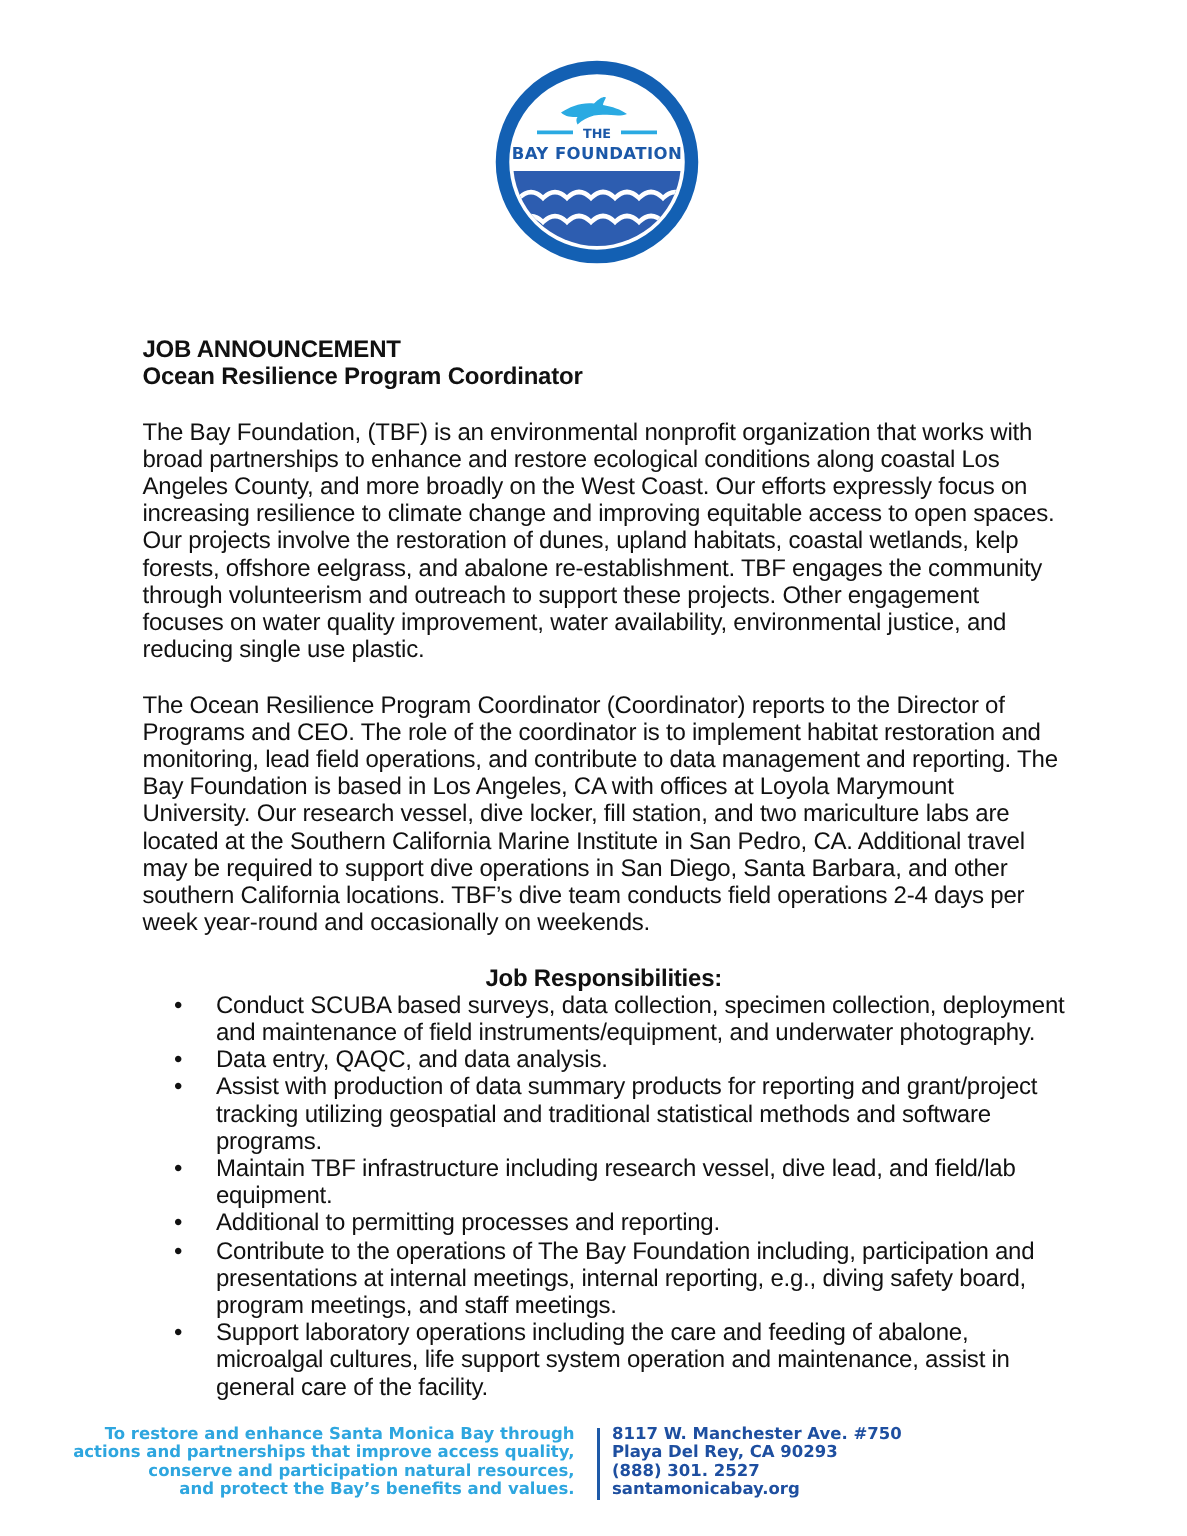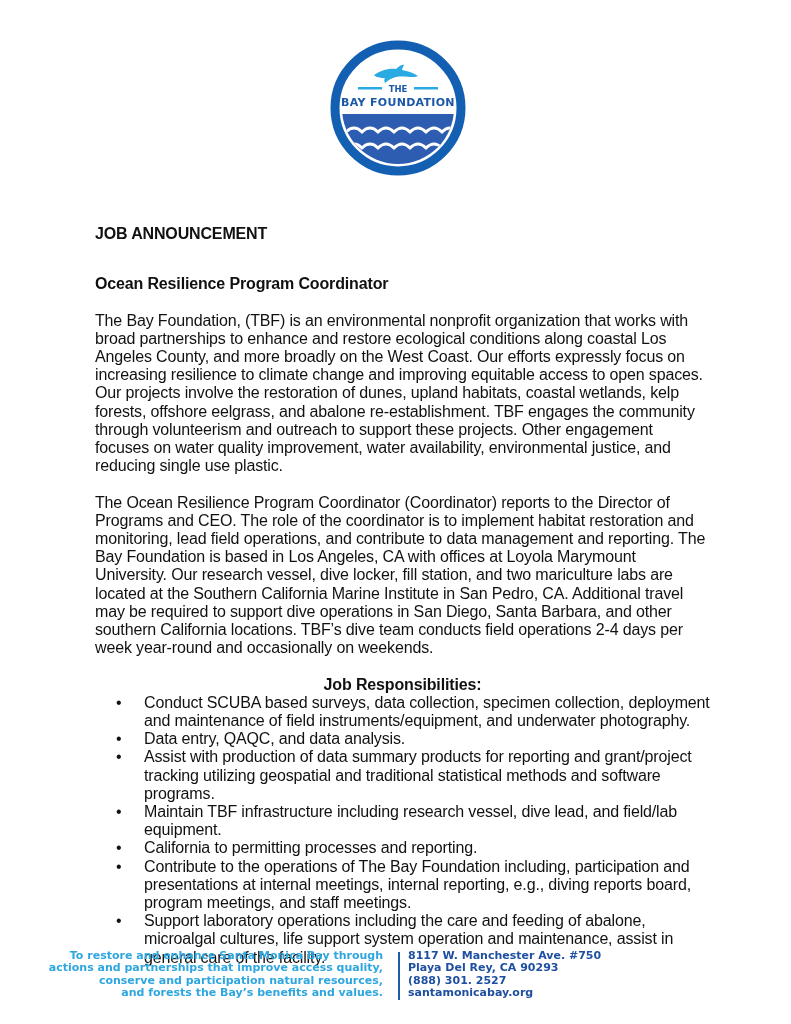--- a/index.html
+++ b/index.html
@@ -122,43 +122,43 @@
 
     <rect x="28" y="47" width="24" height="2.5" fill="#2aaae2"></rect>
     <rect x="84" y="47" width="24" height="2.5" fill="#2aaae2"></rect>
     <text x="68" y="52" text-anchor="middle" font-family="DejaVu Sans, sans-serif" font-size="8.5" font-weight="bold" fill="#1b58a8">THE</text>
     <text x="68" y="66" text-anchor="middle" font-family="DejaVu Sans, sans-serif" font-size="11" font-weight="bold" fill="#1b58a8" letter-spacing="0.3">BAY FOUNDATION</text>
   </svg>
 </div>
 
 <div class="content">
   <div class="heading">JOB ANNOUNCEMENT</div>
-  <div class="heading" style="margin-bottom:18.2px;margin-top:32px;">Ocean Resilience Program Coordinator</div>
+  <div class="heading" style="margin-bottom:18.2px;">Ocean Resilience Program Coordinator</div>
 
   <p class="para">The Bay Foundation, (TBF) is an environmental nonprofit organization that works with broad partnerships to enhance and restore ecological conditions along coastal Los Angeles County, and more broadly on the West Coast. Our efforts expressly focus on increasing resilience to climate change and improving equitable access to open spaces. Our projects involve the restoration of dunes, upland habitats, coastal wetlands, kelp forests, offshore eelgrass, and abalone re-establishment. TBF engages the community through volunteerism and outreach to support these projects. Other engagement focuses on water quality improvement, water availability, environmental justice, and reducing single use plastic.</p>
   <p class="para">The Ocean Resilience Program Coordinator (Coordinator) reports to the Director of Programs and CEO. The role of the coordinator is to implement habitat restoration and monitoring, lead field operations, and contribute to data management and reporting. The Bay Foundation is based in Los Angeles, CA with offices at Loyola Marymount University. Our research vessel, dive locker, fill station, and two mariculture labs are located at the Southern California Marine Institute in San Pedro, CA. Additional travel may be required to support dive operations in San Diego, Santa Barbara, and other southern California locations. TBF’s dive team conducts field operations 2-4 days per week year-round and occasionally on weekends.</p>
 
   <div class="section-title">Job Responsibilities:</div>
   <ul class="resp">
     <li><span class="bullet">•</span><span>Conduct SCUBA based surveys, data collection, specimen collection, deployment and maintenance of field instruments/equipment, and underwater photography.</span></li>
     <li><span class="bullet">•</span><span>Data entry, QAQC, and data analysis.</span></li>
     <li><span class="bullet">•</span><span>Assist with production of data summary products for reporting and grant/project tracking utilizing geospatial and traditional statistical methods and software programs.</span></li>
     <li><span class="bullet">•</span><span>Maintain TBF infrastructure including research vessel, dive lead, and field/lab equipment.</span></li>
-    <li><span class="bullet">•</span><span>California to permitting processes and reporting.</span></li>
-    <li><span class="bullet">•</span><span>Contribute to the operations of The Bay Foundation including, participation and presentations at internal meetings, internal reporting, e.g., diving reports board, program meetings, and staff meetings.</span></li>
+    <li><span class="bullet">•</span><span>Additional to permitting processes and reporting.</span></li>
+    <li><span class="bullet">•</span><span>Contribute to the operations of The Bay Foundation including, participation and presentations at internal meetings, internal reporting, e.g., diving safety board, program meetings, and staff meetings.</span></li>
     <li><span class="bullet">•</span><span>Support laboratory operations including the care and feeding of abalone, microalgal cultures, life support system operation and maintenance, assist in general care of the facility.</span></li>
   </ul>
 </div>
 
 <div class="footer">
   <div class="footer-mission">
     <div>To restore and enhance Santa Monica Bay through</div>
     <div>actions and partnerships that improve access quality,</div>
     <div>conserve and participation natural resources,</div>
-    <div>and forests the Bay’s benefits and values.</div>
+    <div>and protect the Bay’s benefits and values.</div>
   </div>
   <div class="footer-divider"></div>
   <div class="footer-contact">
     <div>8117 W. Manchester Ave. #750</div>
     <div>Playa Del Rey, CA 90293</div>
     <div>(888) 301. 2527</div>
     <div>santamonicabay.org</div>
   </div>
 </div>
 

